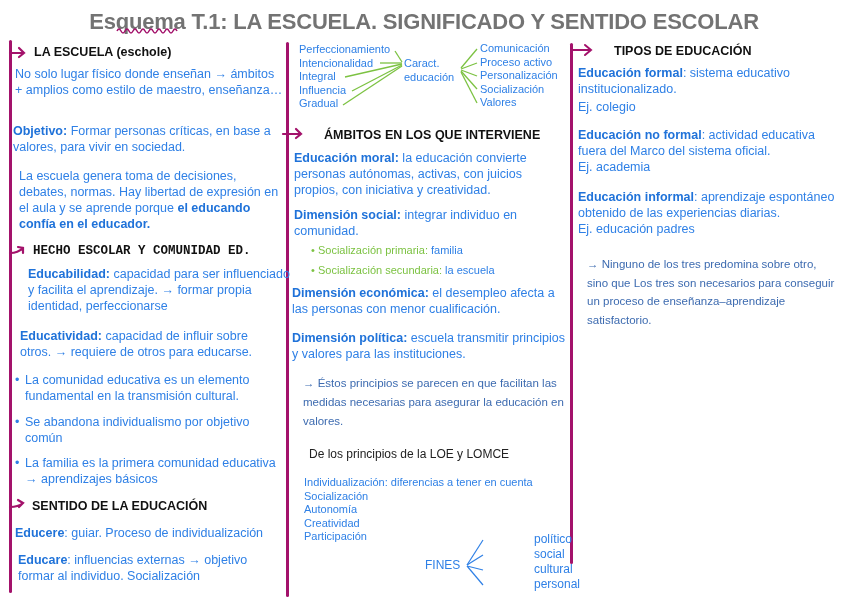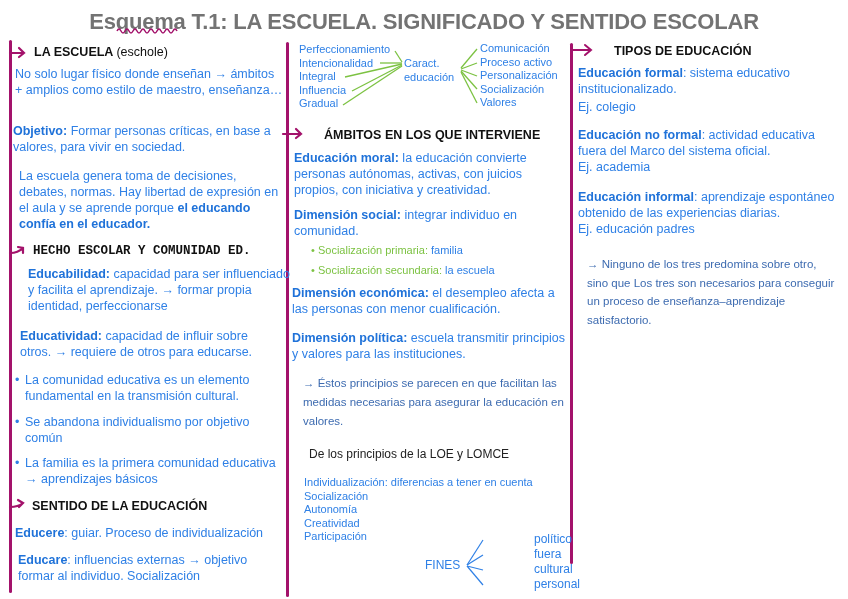--- a/index.html
+++ b/index.html
@@ -3,21 +3,21 @@
 <meta charset="utf-8">
 <style>
   html, body { margin:0; padding:0; background:#ffffff; }
   body { width:848px; height:599px; position:relative; overflow:hidden;
          font-family:"Liberation Sans", sans-serif; }
   .abs { position:absolute; }
   .title { left:0; width:848px; top:9px; text-align:center; font-size:22px; font-weight:bold;
            color:#737373; letter-spacing:-0.2px; white-space:nowrap; }
   .vline { position:absolute; width:3px; background:#a3126b; border-radius:2px; }
   .hdr { position:absolute; font-size:12.5px; font-weight:bold; color:#111; white-space:nowrap; }
-  .hdr .plain { font-weight:normal; }
+  .hdr .plain { font-weight:bold; }
   .p { position:absolute; font-size:12.5px; line-height:16px; color:#2f80e6; }
   .p b { color:#1f72d9; }
   .p.dark { color:#3d6bb0; font-size:11.5px; line-height:19px; }
   .p.black { color:#222; }
   .g { color:#7cc242; }
   .small { position:absolute; font-size:11px; line-height:13.6px; color:#2f80e6; white-space:nowrap; }
   .arrow-svg { position:absolute; overflow:visible; }
   .nowrap { white-space:nowrap; }
 </style>
 </head>
@@ -168,21 +168,21 @@
 <svg class="arrow-svg" style="left:0;top:0;" width="848" height="599">
   <g fill="none" stroke="#2f80e6" stroke-width="1.2">
     <path d="M483 540 L467 565"></path>
     <path d="M483 555 L467 565"></path>
     <path d="M483 570 L467 566"></path>
     <path d="M483 585 L467 566"></path>
   </g>
 </svg>
 <div class="small" style="left:486px;top:532px;font-size:12px;line-height:15px;margin-left:48px;">
   <div>político</div>
-  <div>fuera</div>
+  <div>social</div>
   <div>cultural</div>
   <div>personal</div>
 </div>
 
 <svg class="arrow-svg" style="left:571px;top:43px;" width="26" height="14">
   <path d="M0 7 L20 7 M14 2 L20 7 L14 12" fill="none" stroke="#a3126b" stroke-width="2" stroke-linecap="round"></path>
 </svg>
 <div class="hdr" style="left:614px;top:44px;">TIPOS DE EDUCACIÓN</div>
 
 <div class="p" style="left:578px;top:65px;width:260px;">

